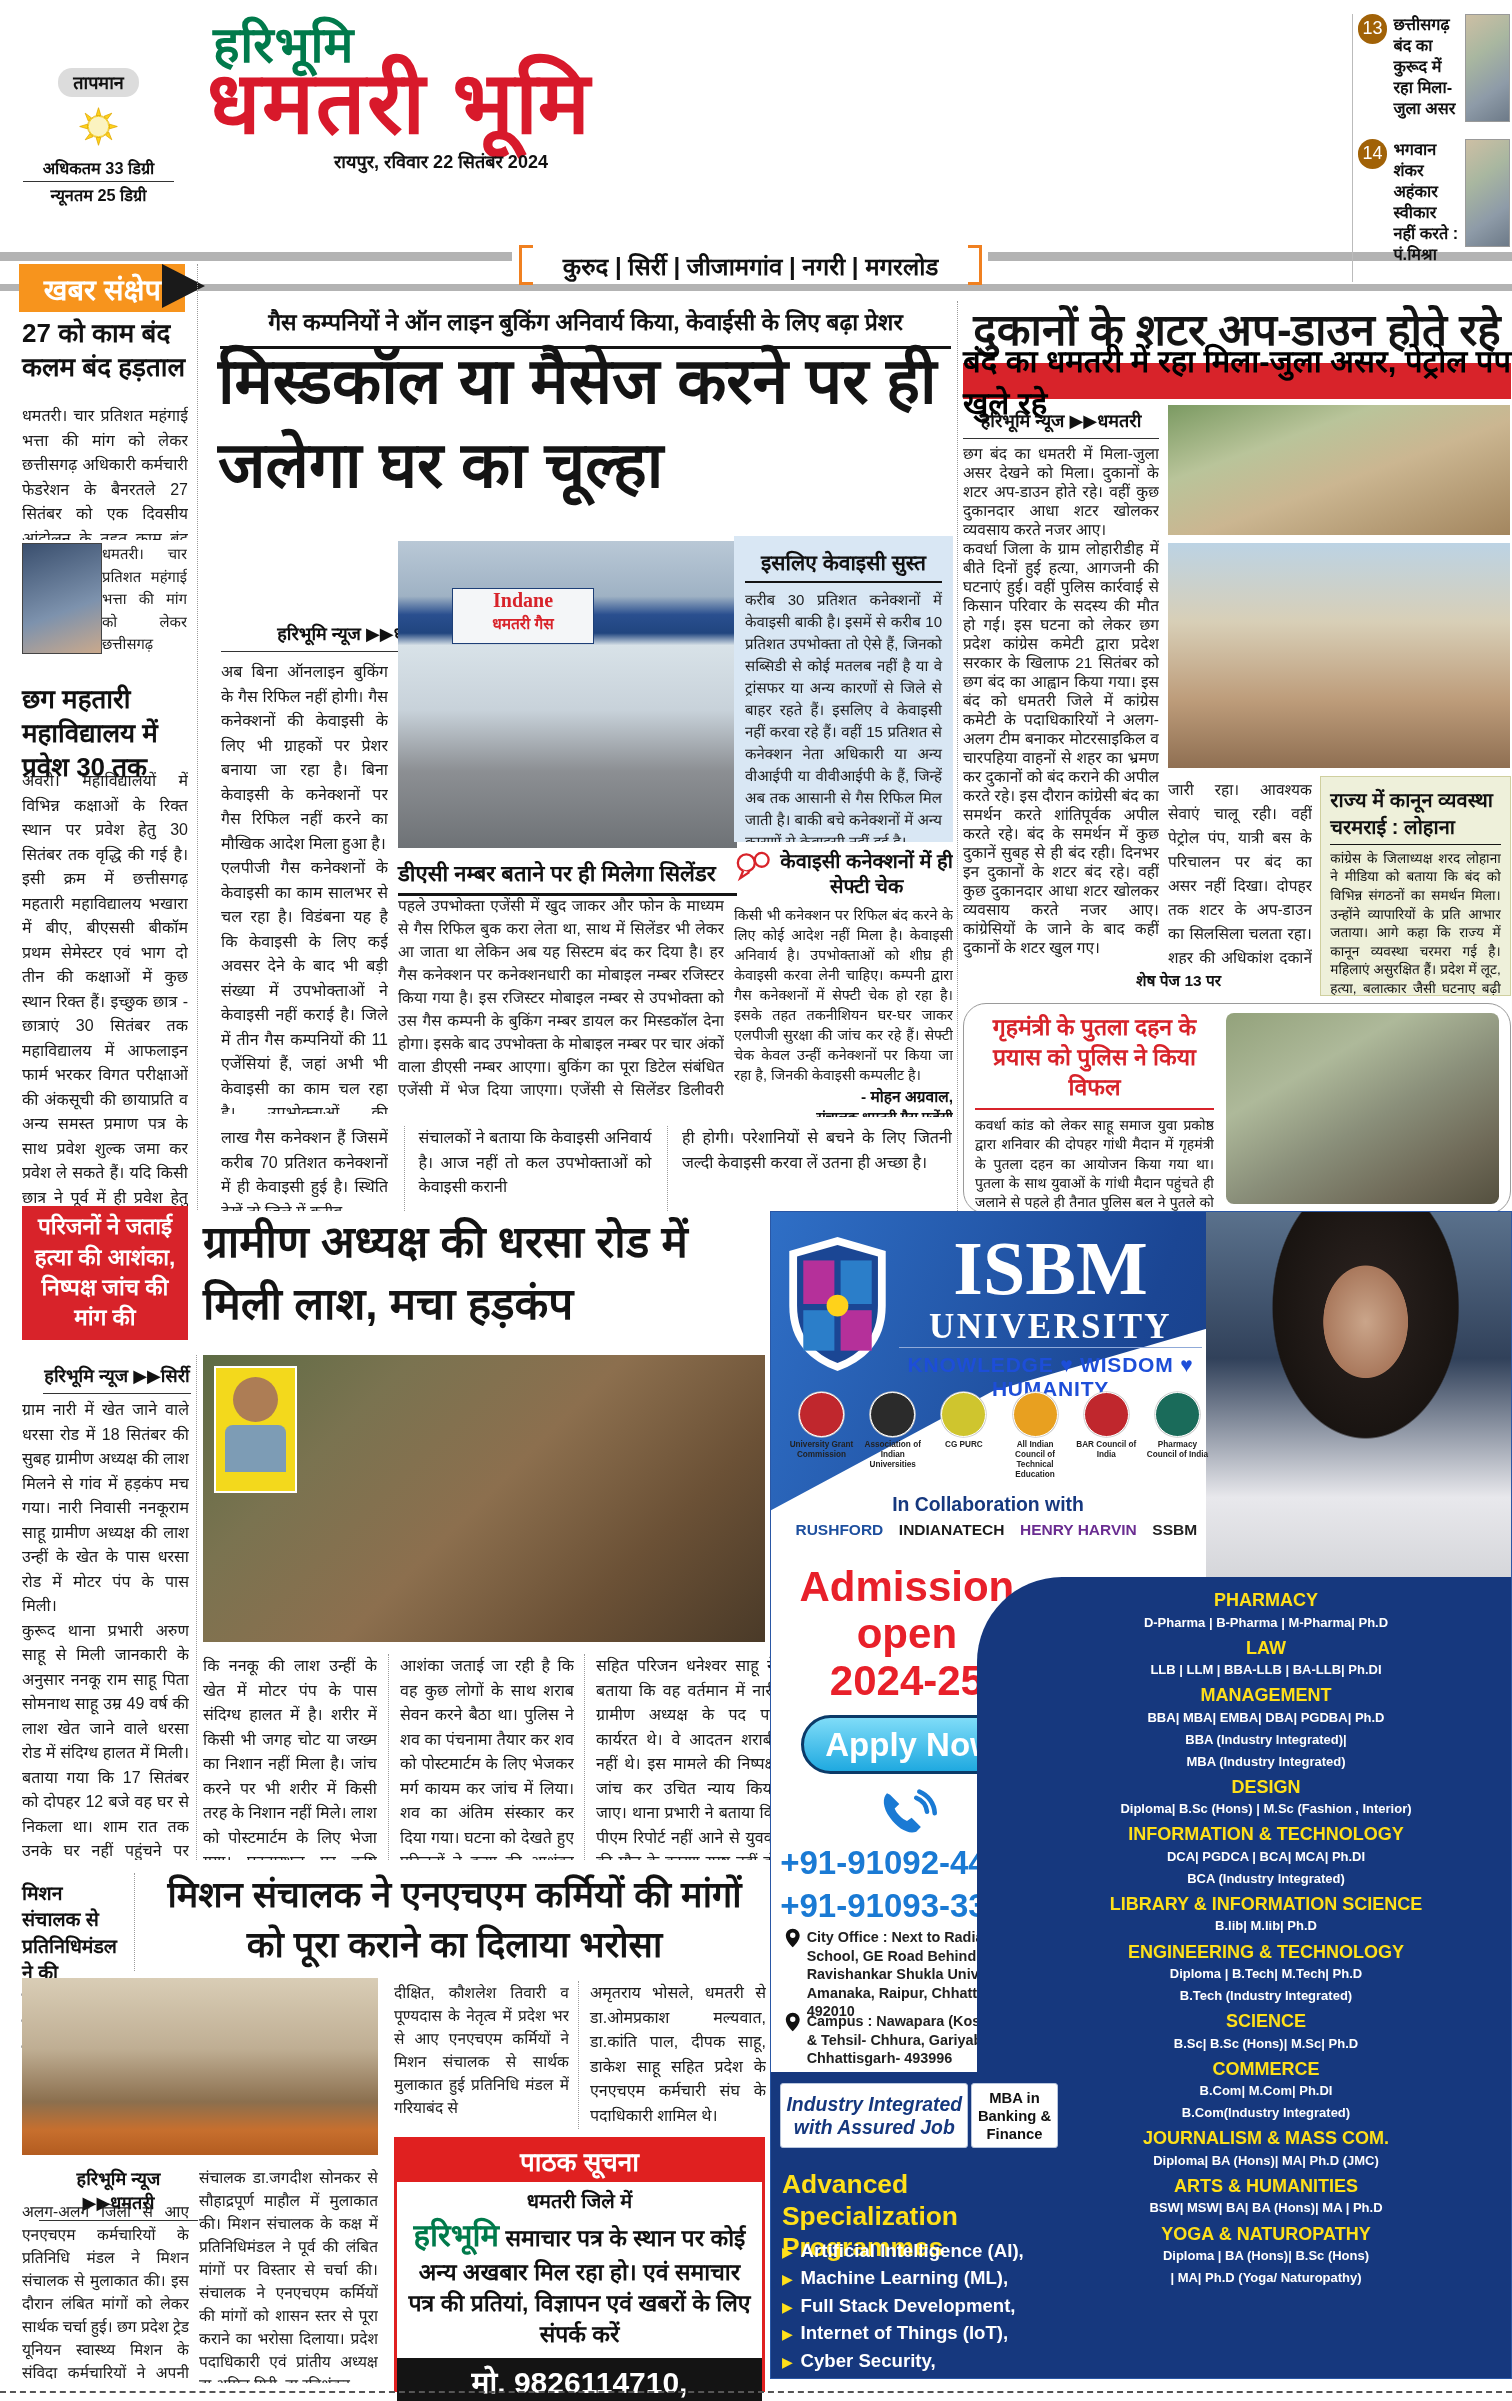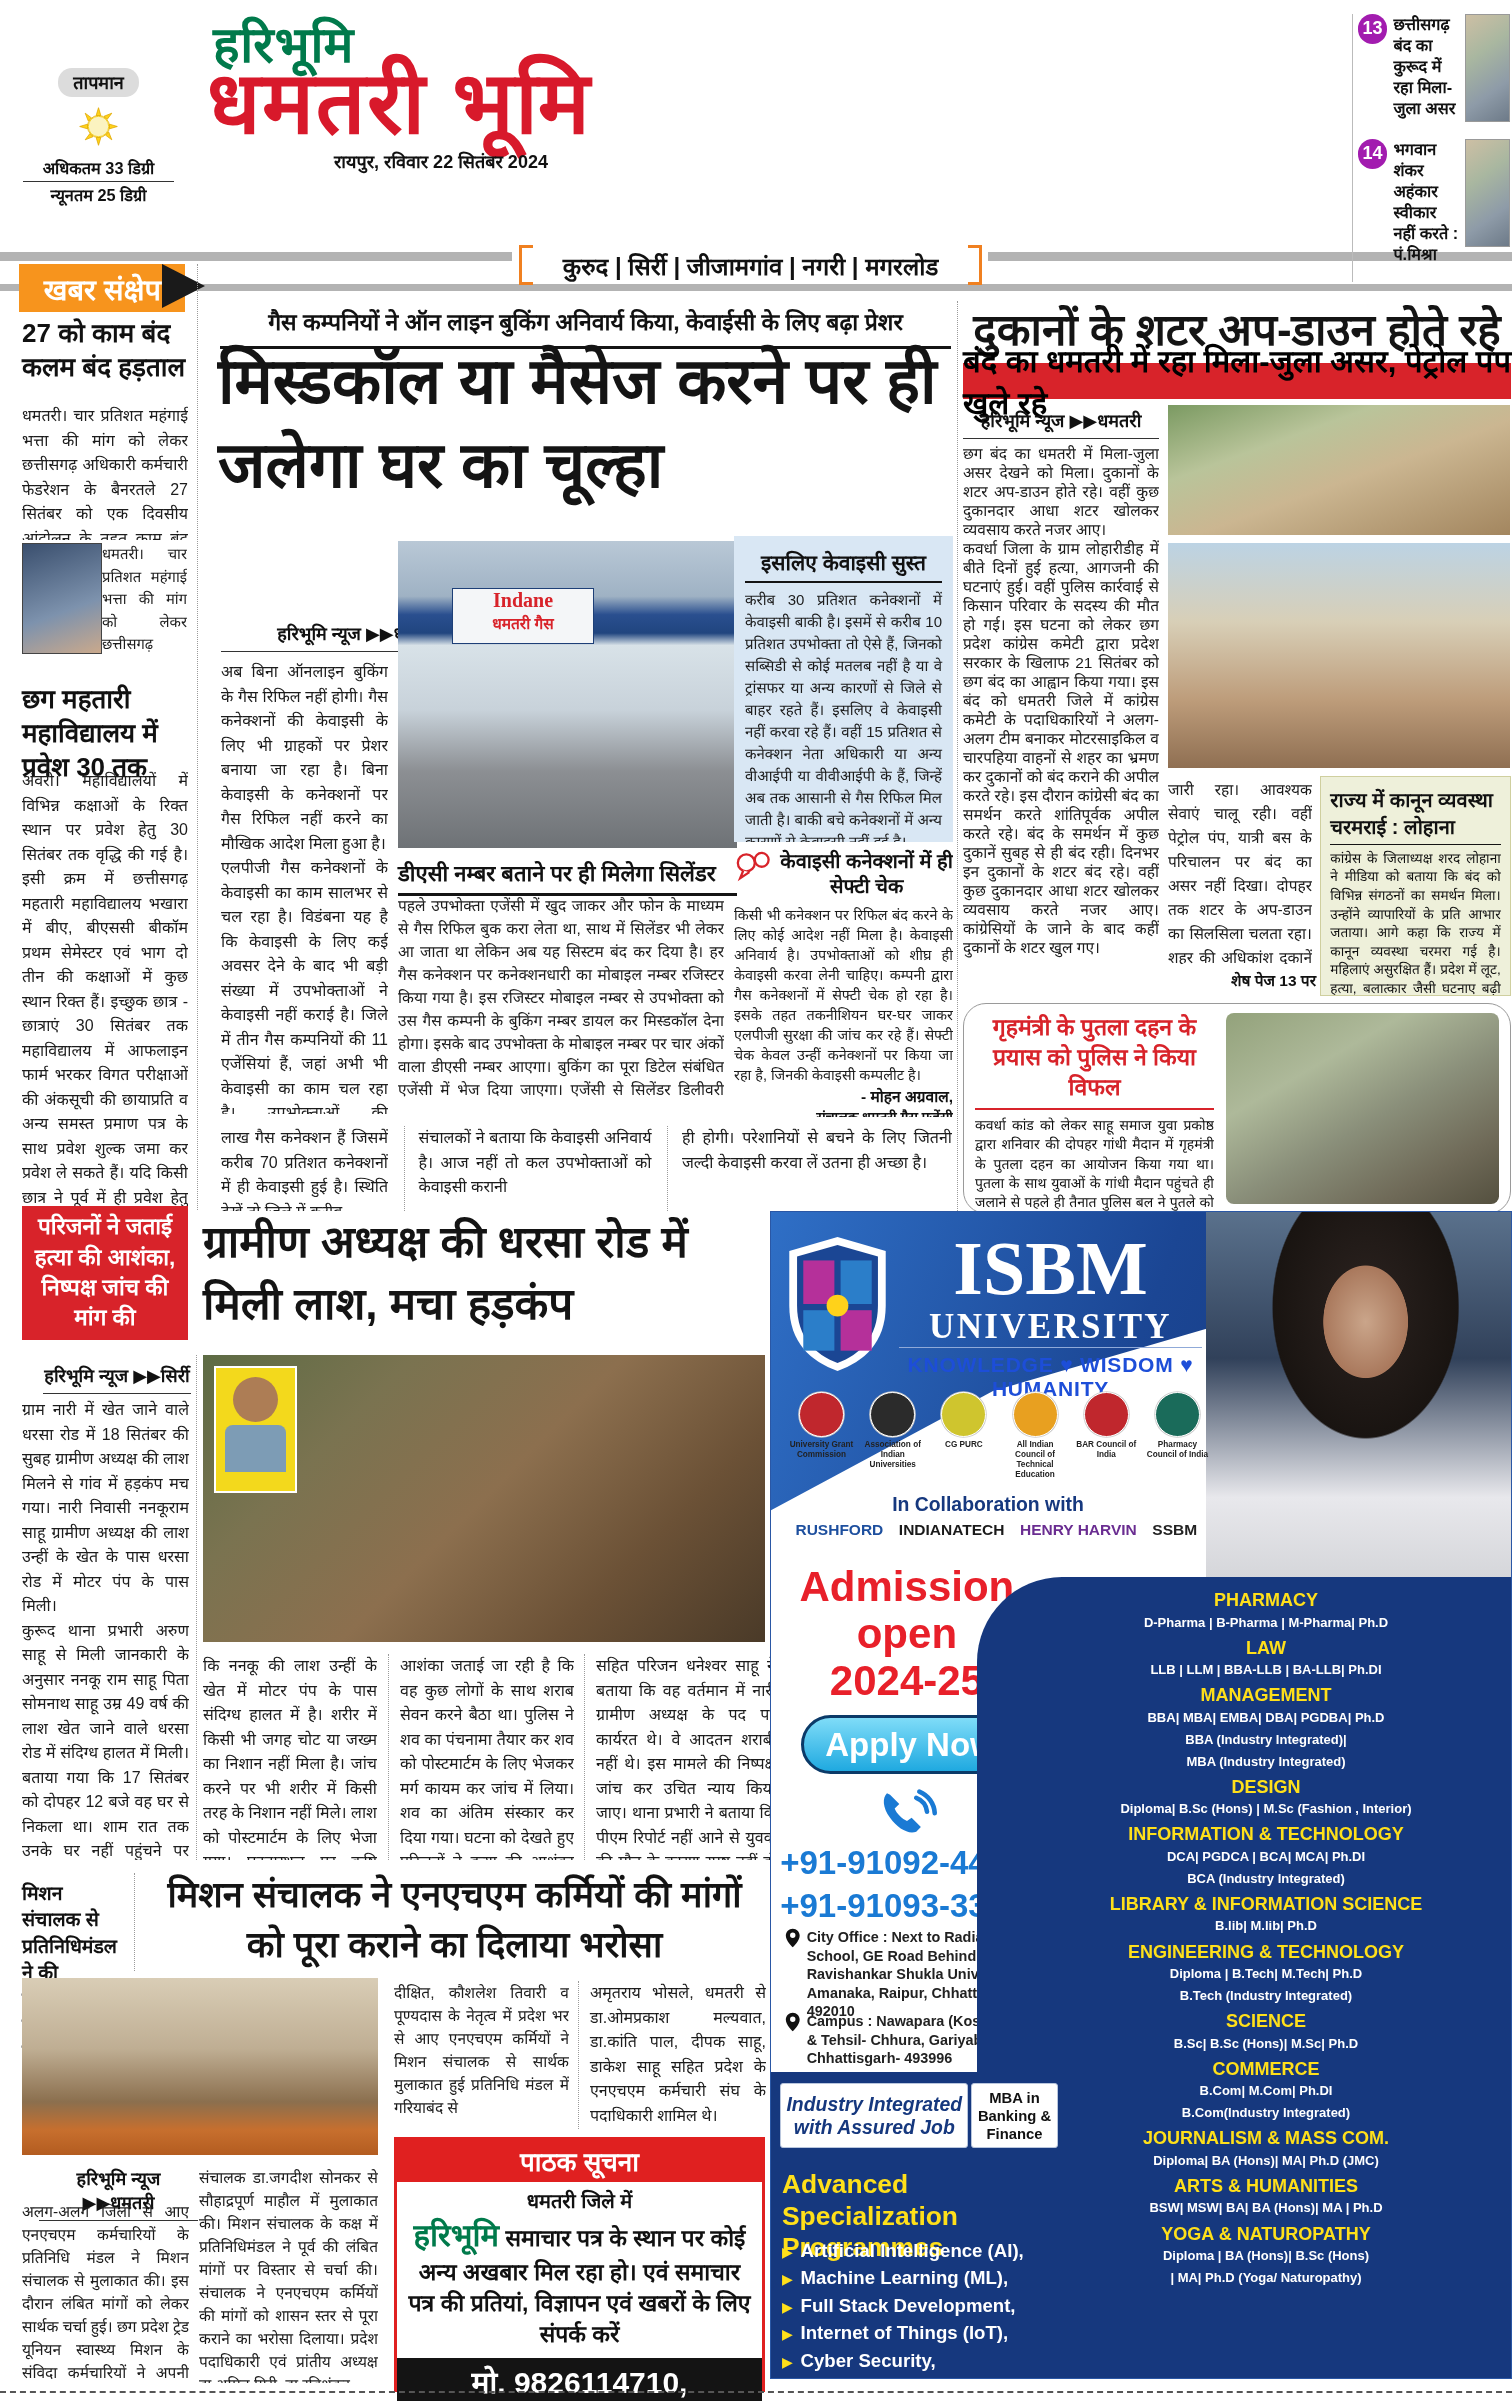--- a/index.html
+++ b/index.html
@@ -16,21 +16,21 @@
   .temp-line{font-size:16.3px;font-weight:800;padding:2.3px 0;}
   .brand{font-size:50px;font-weight:800;color:#007a4b;letter-spacing:0.8px;}
   .masthead-title{font-size:87px;font-weight:800;color:#d8192b;letter-spacing:1.6px;line-height:1;}
   .dateline{font-size:18px;font-weight:800;}
   .graybar{background:#b3b3b3;}
   .editions{font-size:24px;font-weight:800;}
   .bracket{width:11px;height:34px;}
   .bracket.l{border-left:3.9px solid #f08020;border-top:3.9px solid #f08020;border-bottom:3.9px solid #f08020;}
   .bracket.r{border-right:3.9px solid #f08020;border-top:3.9px solid #f08020;border-bottom:3.9px solid #f08020;}
   .teaser{display:flex;gap:6.2px;align-items:flex-start;}
-  .t-num{flex:0 0 29.5px;height:29.5px;border-radius:50%;background:#a21caf;color:#fff;font-size:18px;font-weight:700;
+  .t-num{flex:0 0 29.5px;height:29.5px;border-radius:50%;background:#a16207;color:#fff;font-size:18px;font-weight:400;
          display:flex;align-items:center;justify-content:center;}
   .t-txt{width:81px;font-size:16.3px;font-weight:800;line-height:21px;}
   .t-photo{width:53px;height:106px;border:0.8px solid #999;}
   .photo{background:linear-gradient(145deg,#cdbfa4 0%,#a9b7a0 35%,#8e9ba8 70%,#6d7a88 100%);}
 
   
   .kicker{font-size:23px;font-weight:800;border-bottom:3.1px solid #141414;padding-bottom:9.3px;text-align:center;}
   .headline-xl{font-size:64px;font-weight:800;line-height:84px;color:#141414;}
   .headline-lg{font-size:44px;font-weight:800;line-height:51px;color:#141414;text-align:center;}
   .byline{font-size:18px;font-weight:800;text-align:center;border-bottom:1.6px solid #333;padding-bottom:6.2px;}
@@ -217,21 +217,21 @@
     <span>हरिभूमि न्यूज</span>
     <span>▶▶</span><span>धमतरी</span>
   </div>
   <div class="abs body-txt justify clip pre" style="left:963px;top:444px;width:196px;height:547px;font-size:15.5px;line-height:19px;">छग बंद का धमतरी में मिला-जुला असर देखने को मिला। दुकानों के शटर अप-डाउन होते रहे। वहीं कुछ दुकानदार आधा शटर खोलकर व्यवसाय करते नजर आए।
 कवर्धा जिला के ग्राम लोहारीडीह में बीते दिनों हुई हत्या, आगजनी की घटनाएं हुई। वहीं पुलिस कार्रवाई से किसान परिवार के सदस्य की मौत हो गई। इस घटना को लेकर छग प्रदेश कांग्रेस कमेटी द्वारा प्रदेश सरकार के खिलाफ 21 सितंबर को छग बंद का आह्वान किया गया। इस बंद को धमतरी जिले में कांग्रेस कमेटी के पदाधिकारियों ने अलग-अलग टीम बनाकर मोटरसाइकिल व चारपहिया वाहनों से शहर का भ्रमण कर दुकानों को बंद कराने की अपील करते रहे। इस दौरान कांग्रेसी बंद का समर्थन करते शांतिपूर्वक अपील करते रहे। बंद के समर्थन में कुछ दुकानें सुबह से ही बंद रही। दिनभर इन दुकानों के शटर बंद रहे। वहीं कुछ दुकानदार आधा शटर खोलकर व्यवसाय करते नजर आए। कांग्रेसियों के जाने के बाद कहीं दुकानों के शटर खुल गए।</div>
 
   <div class="abs photo" style="left:1168px;top:405px;width:342px;height:130px;background:linear-gradient(160deg,#7b9a62 0%,#b9c49a 30%,#cbb691 55%,#a3865f 100%);"></div>
   <div class="abs photo" style="left:1168px;top:543px;width:342px;height:225px;background:linear-gradient(180deg,#bcd3e4 0%,#d8cfb7 35%,#bd9c7a 70%,#8f6f52 100%);"></div>
 
   <div class="abs body-txt justify clip" style="left:1168px;top:778px;width:144px;height:186px;font-size:15.5px;line-height:24px;">जारी रहा। आवश्यक सेवाएं चालू रही। वहीं पेट्रोल पंप, यात्री बस के परिचालन पर बंद का असर नहीं दिखा। दोपहर तक शटर के अप-डाउन का सिलसिला चलता रहा। शहर की अधिकांश दुकानें बंद कराने निकले कांग्रेसियों पर पुलिस का पहरा रहा। सुरक्षा व्यवस्था को देखते हुए पुलिस पेट्रोलिंग वाहन चलता रहा। सुरक्षा व्यवस्था संभाले हुए पुलिस प्रशासन द्वारा शहर के चौक-चौराहों, बाजार सहित कई जगह</div>
-  <div class="abs contd" style="left:1172px;top:969px;width:144px;text-align:right;">शेष पेज 13 पर</div>
+  <div class="abs contd" style="left:1136px;top:969px;width:144px;">शेष पेज 13 पर</div>
 
   <div class="abs box-cream clip" style="left:1320px;top:776px;width:191px;height:220px;box-sizing:border-box;">
     <h3>राज्य में कानून व्यवस्था चरमराई : लोहाना</h3>
     <div class="justify" style="font-size:13.6px;line-height:18.6px;">कांग्रेस के जिलाध्यक्ष शरद लोहाना ने मीडिया को बताया कि बंद को विभिन्न संगठनों का समर्थन मिला। उन्होंने व्यापारियों के प्रति आभार जताया। आगे कहा कि राज्य में कानून व्यवस्था चरमरा गई है। महिलाएं असुरक्षित हैं। प्रदेश में लूट, हत्या, बलात्कार जैसी घटनाए बढ़ी हैं। इसे रोकने प्रदेश सरकार विफल है। पुलिस प्रताड़ना से युवक की मौत के दोषियों पर कार्रवाई की मांग की गई।</div>
   </div>
 
   <div class="abs effigy-wrap" style="left:963px;top:1003px;width:548px;height:211px;">
     <div style="width:239px;">
       <div class="effigy-title">गृहमंत्री के पुतला दहन के प्रयास को पुलिस ने किया विफल</div>
       <div class="justify clip" style="font-size:14px;line-height:19.4px;height:124px;">कवर्धा कांड को लेकर साहू समाज युवा प्रकोष्ठ द्वारा शनिवार की दोपहर गांधी मैदान में गृहमंत्री के पुतला दहन का आयोजन किया गया था। पुतला के साथ युवाओं के गांधी मैदान पहुंचते ही जलाने से पहले ही तैनात पुलिस बल ने पुतले को अपने कब्जे में ले लिया। इस दौरान पुलिस व युवाओं के बीच पुतले को लेकर खींचातानी हुई। आखिरकार पुलिस ने पुतले को कोतवाली पहुंचा दिया।</div>

